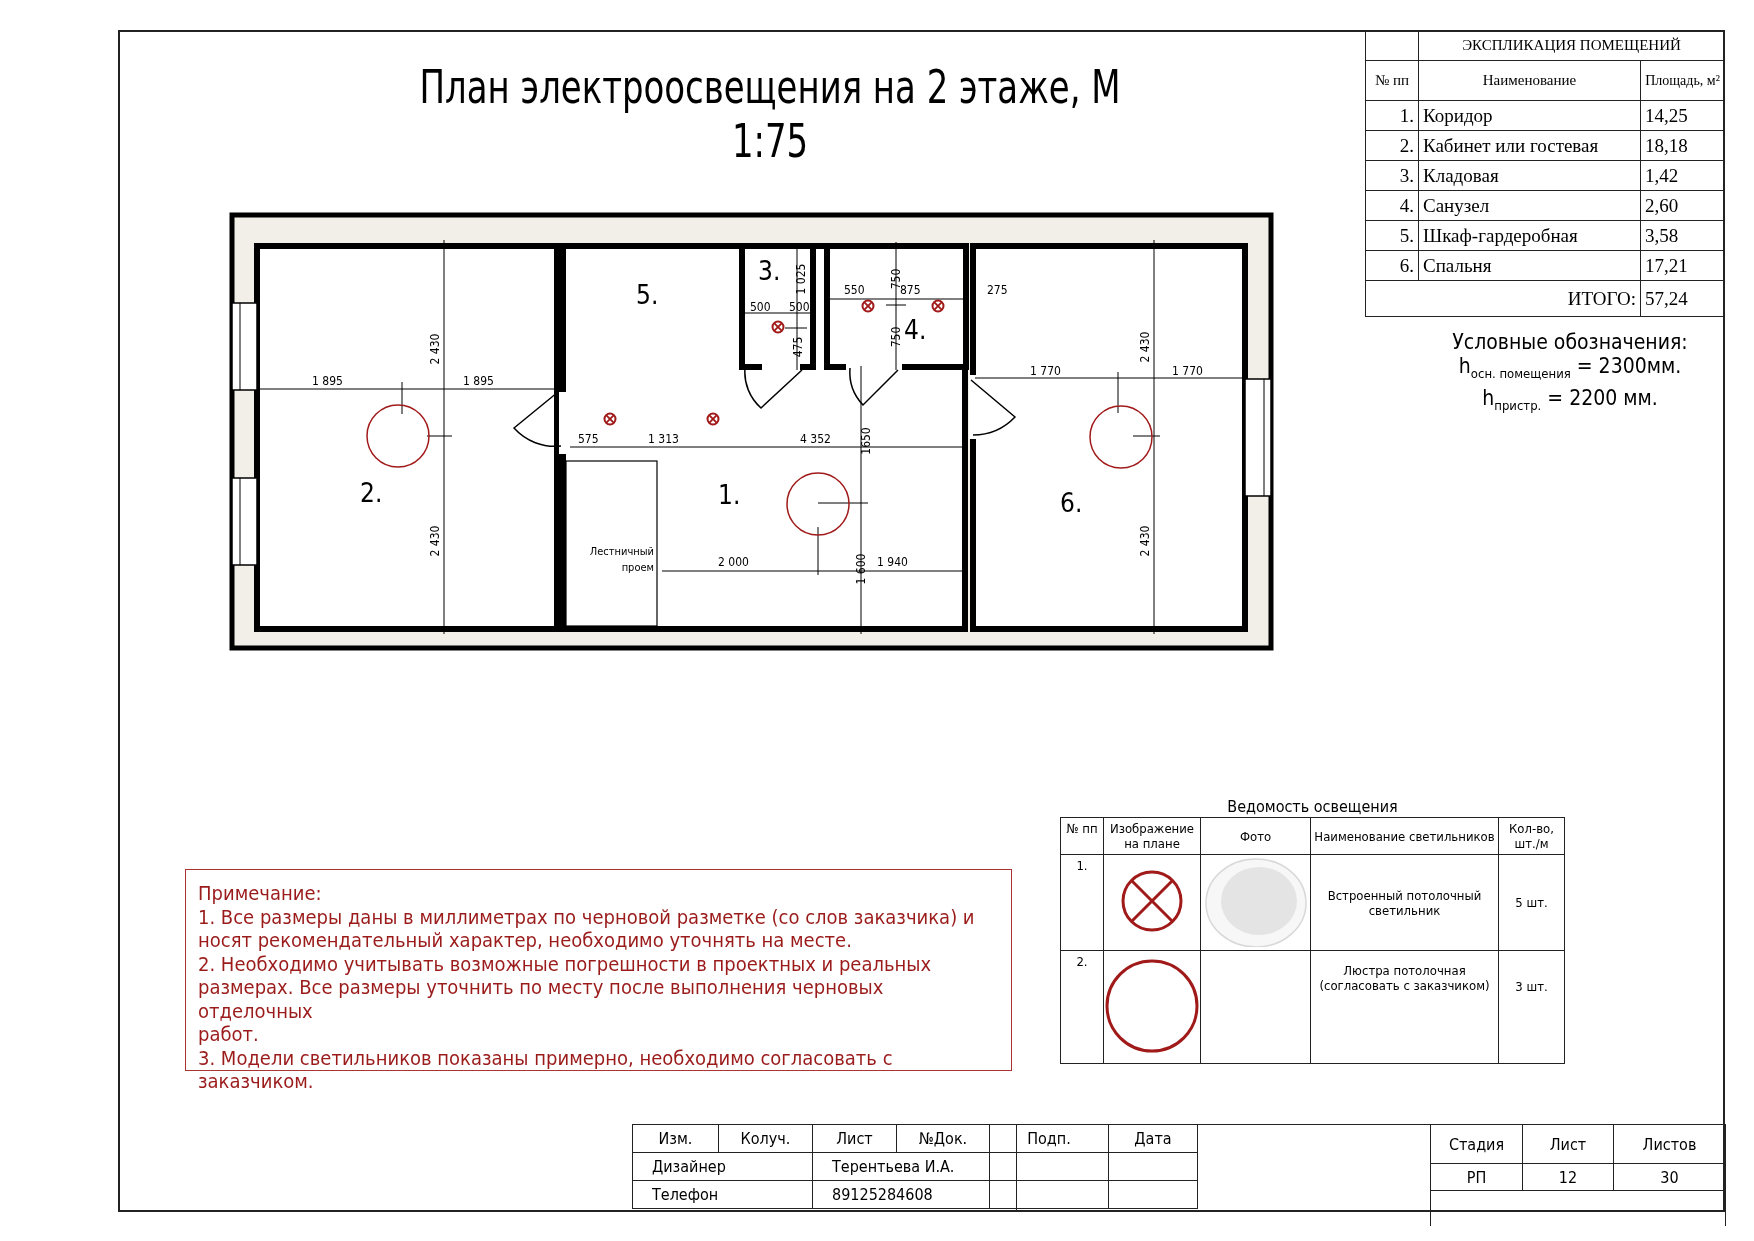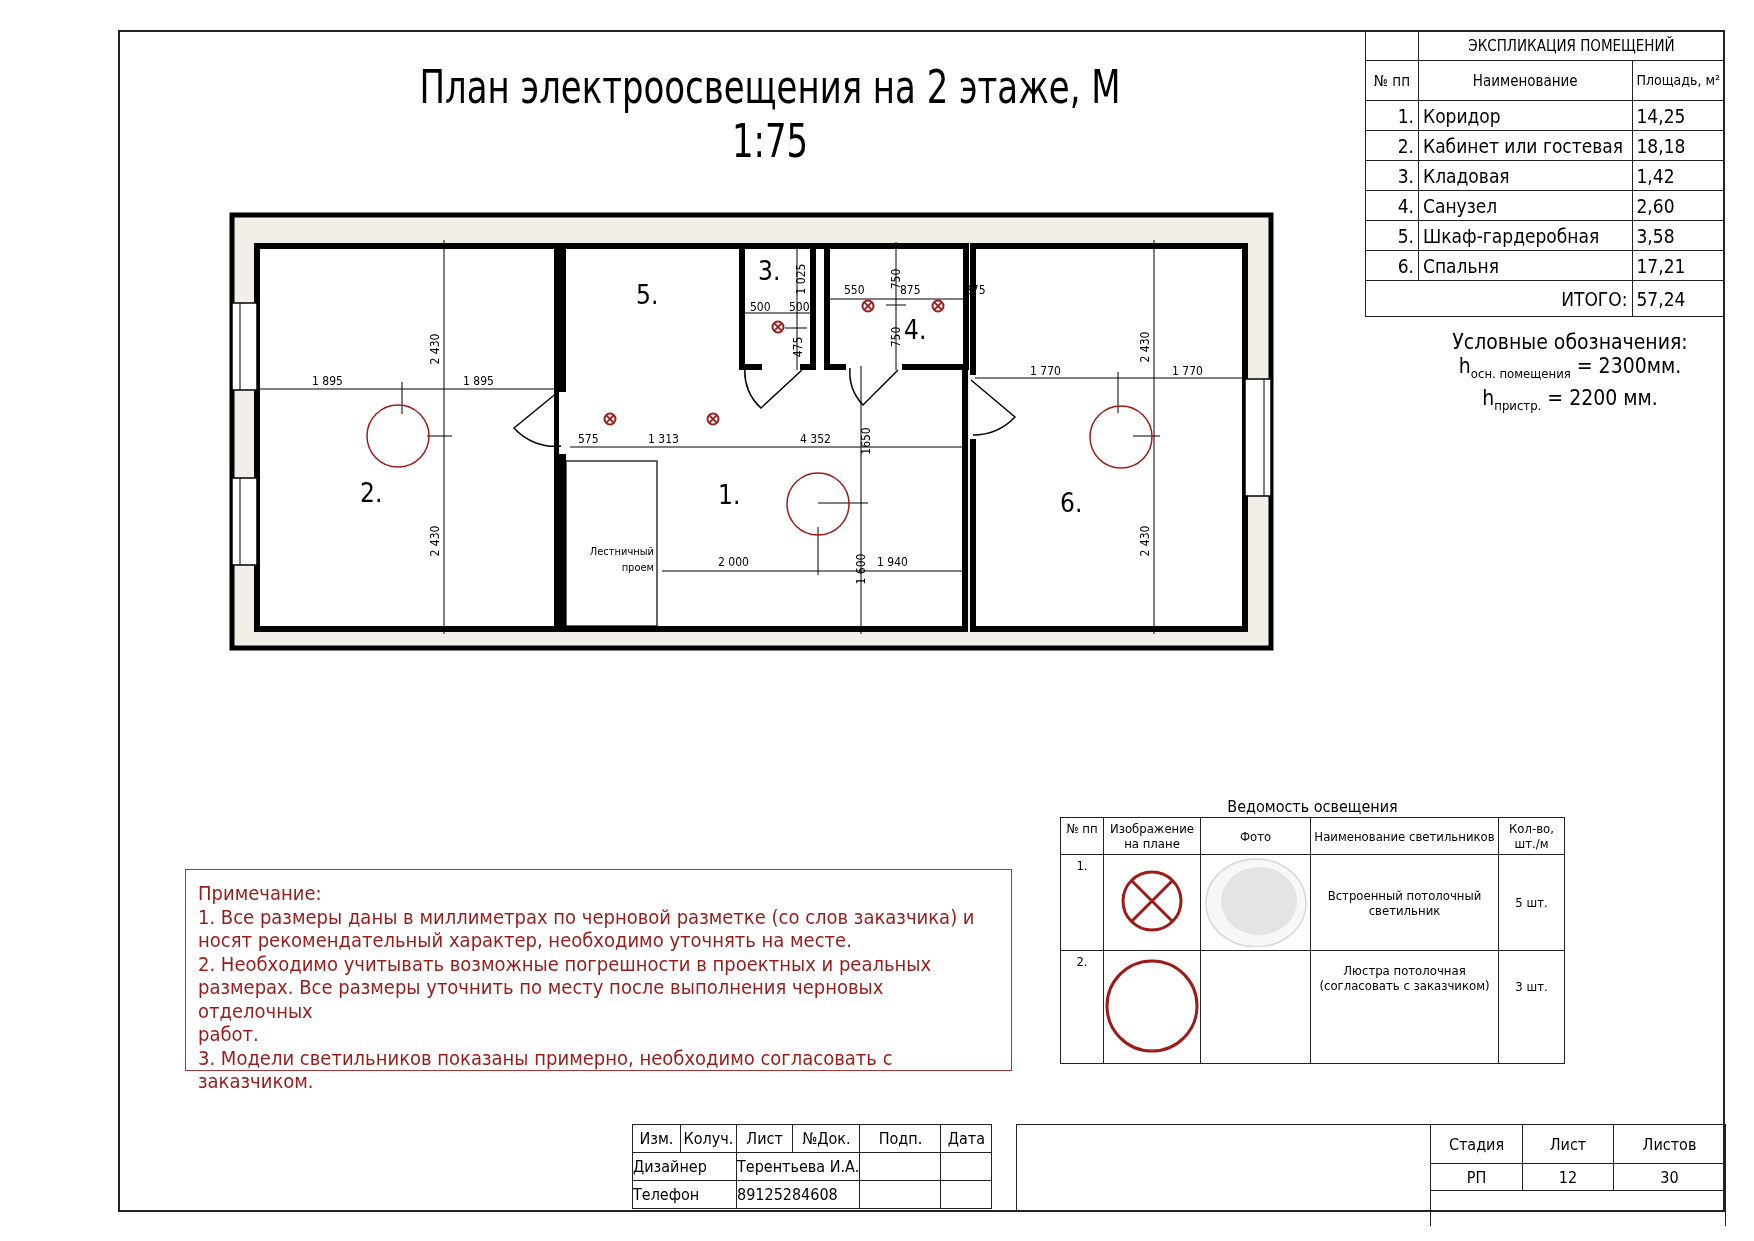--- a/index.html
+++ b/index.html
@@ -2,32 +2,32 @@
 <html><head>
 <meta charset="utf-8">
 <style>
   html,body{margin:0;padding:0;background:#fff;}
   body{width:1754px;height:1241px;position:relative;overflow:hidden;font-family:"DejaVu Sans Condensed","DejaVu Sans",sans-serif;color:#000;}
   .abs{position:absolute;}
   .frame{left:118px;top:30px;width:1607px;height:1182px;border:2px solid #222;box-sizing:border-box;}
   .title{left:340px;top:60px;width:860px;text-align:center;font-size:46px;letter-spacing:0px;transform:scaleX(0.82);transform-origin:center;font-weight:300;}
   table{border-collapse:collapse;}
   .expl{left:1365px;top:30px;width:360px;font-size:19px;}
-  .expl td{border:1.5px solid #222;padding:0 4px;height:29px;white-space:nowrap;}
+  .expl td{border:1.5px solid #222;padding:0 4px;height:29px;white-space:nowrap;font-family:Liberation Serif, serif;}
   .expl .c1{width:44px;text-align:right;}
   .expl .c3{width:75px;text-align:left;}
   .expl .hdr{text-align:center;font-size:15px;}
   .legend{left:1420px;top:330px;width:300px;text-align:center;font-size:21px;line-height:24px;}
   .legend sub{font-size:13px;}
   .notes{left:185px;top:869px;width:827px;height:202px;border:1.5px solid #a33;box-sizing:border-box;color:#9b1b1b;font-size:20px;line-height:23.5px;padding:12px 12px;}
   .sched-title{left:1060px;top:797px;width:505px;text-align:center;font-size:16px;}
   .sched{left:1060px;top:817px;width:505px;font-size:13px;}
   .sched td{border:1.5px solid #222;vertical-align:top;text-align:center;padding:3px 2px;}
   .tb{left:632px;top:1124px;font-size:16px;}
-  .tb td{border:1.5px solid #222;height:27px;padding:0 0;white-space:nowrap;}
+  .tb td{border:1.5px solid #222;height:27px;padding:0 19px;white-space:nowrap;}
   .tb2{left:1016px;top:1124px;width:709px;height:88px;}
   .plan{left:0;top:0;}
 </style>
 </head>
 <body>
 
 <div class="abs frame"></div>
 
 <div class="abs title">План электроосвещения на 2 этаже, М 1:75</div>
 
@@ -190,21 +190,21 @@
   <div class="abs" style="left:718px;top:555px">2 000</div>
   <div class="abs" style="left:846px;top:562px;transform:rotate(-90deg)">1 600</div>
   <div class="abs" style="left:877px;top:555px">1 940</div>
   <div class="abs" style="left:786px;top:272px;transform:rotate(-90deg)">1 025</div>
   <div class="abs" style="left:750px;top:300px">500</div>
   <div class="abs" style="left:789px;top:300px">500</div>
   <div class="abs" style="left:788px;top:340px;transform:rotate(-90deg)">475</div>
   <div class="abs" style="left:844px;top:283px">550</div>
   <div class="abs" style="left:886px;top:272px;transform:rotate(-90deg)">750</div>
   <div class="abs" style="left:900px;top:283px">875</div>
-  <div class="abs" style="left:965px;top:283px">275</div>
+  <div class="abs" style="left:987px;top:283px">275</div>
   <div class="abs" style="left:886px;top:330px;transform:rotate(-90deg)">750</div>
   <div class="abs" style="left:1030px;top:364px">1 770</div>
   <div class="abs" style="left:1172px;top:364px">1 770</div>
   <div class="abs" style="left:1130px;top:340px;transform:rotate(-90deg)">2 430</div>
   <div class="abs" style="left:1130px;top:534px;transform:rotate(-90deg)">2 430</div>
 </div>
 
 <div class="abs notes">
   <div>Примечание:</div>
   <div>1. Все размеры даны в миллиметрах по черновой разметке (со слов заказчика) и</div>

